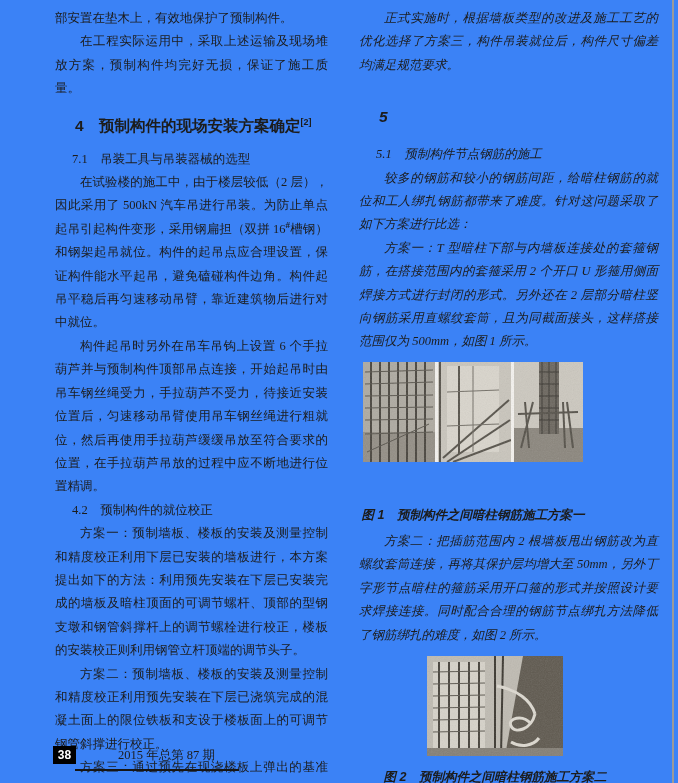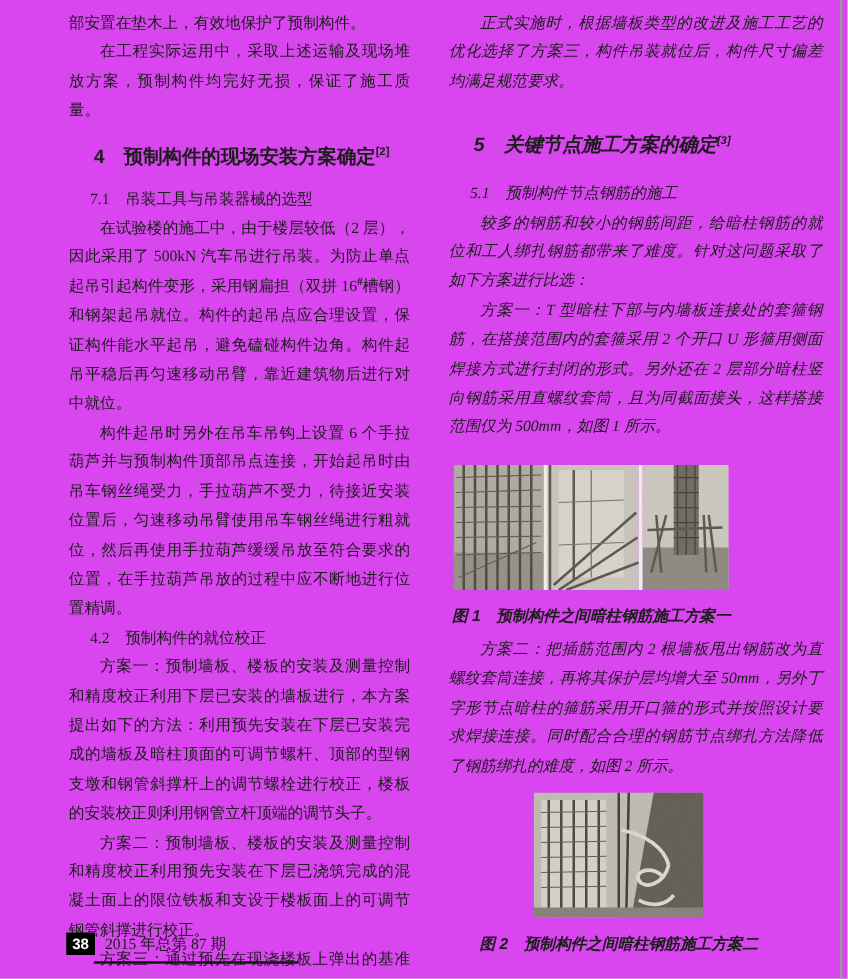--- a/index.html
+++ b/index.html
@@ -1,43 +1,43 @@
 <!DOCTYPE html>
 <html><head>
 <meta charset="utf-8">
 <style>
   html,body{margin:0;padding:0;background:#e9e9e9;}
   .page{
-    position:relative;width:678px;height:783px;background:#d946ef;
+    position:relative;width:678px;height:783px;background:#3b82f6;
     font-family:"Liberation Serif","DejaVu Serif",serif;color:#1c1c1c;
     overflow:hidden;
   }
   .right-border{position:absolute;top:0;right:4px;width:2px;height:783px;background:#9a9a9a;}
   .col{position:absolute;top:7px;font-size:12.5px;line-height:23.4px;text-align:justify;text-justify:inter-character;}
   .col-left{left:55px;width:273px;}
   .col-right{left:359px;width:299px;font-style:italic;}
   p.para{margin:0;text-indent:2em;}
   p.cont{margin:0;text-indent:0;}
   .sec-head{
     font-family:"Liberation Sans","DejaVu Sans",sans-serif;font-weight:bold;
     font-size:15.5px;line-height:26px;margin:12px 0 9px 0;display:flex;padding-left:20px;
   }
   .sec-num{flex:none;width:24px;}
   .sec-title{flex:1;text-align:left;}
   sup.ref{font-size:9px;line-height:0;vertical-align:super;font-weight:bold;}
   .sub-head{margin:5px 0 4px 0;padding-left:17px;text-indent:0;}
   .figure-block{display:flex;flex-direction:column;align-items:center;}
-  .fig1-block{width:184px;margin:18px 0 7px 22px;}
+  .fig1-block{width:184px;margin:8px 0 7px 22px;gap:32px;}
   .fig2-block{width:148px;margin:9px 0 0 62px;}
   .fig-photo{display:block;border:0;}
   .fig-caption{
     font-family:"Liberation Sans","DejaVu Sans",sans-serif;font-weight:bold;
     font-size:12.5px;white-space:nowrap;margin-top:13px;line-height:16px;
   }
-  .footer{position:absolute;left:53px;top:746px;display:flex;align-items:flex-end;font-size:12.5px;}
+  .footer{position:absolute;left:53px;top:746px;display:flex;align-items:flex-end;font-size:12.5px;gap:34px;}
   .page-num-box{
     width:23px;height:18px;background:#000;color:#fff;display:flex;align-items:center;justify-content:center;
     font-family:"Liberation Sans","DejaVu Sans",sans-serif;font-weight:bold;font-size:12px;margin-right:8px;
   }
   .footer-rule{position:absolute;left:75px;top:769px;width:164px;height:2px;background:#151515;}
 </style>
 </head>
 <body>
 
 <div class="page">
@@ -62,21 +62,20 @@
     <p class="para">方案一：预制墙板、楼板的安装及测量控制和精度校正利用下层已安装的墙板进行，本方案提出如下的方法：利用预先安装在下层已安装完成的墙板及暗柱顶面的可调节螺杆、顶部的型钢支墩和钢管斜撑杆上的调节螺栓进行校正，楼板的安装校正则利用钢管立杆顶端的调节头子。</p>
     <p class="para">方案二：预制墙板、楼板的安装及测量控制和精度校正利用预先安装在下层已浇筑完成的混凝土面上的限位铁板和支设于楼板面上的可调节钢管斜撑进行校正。</p>
     <p class="para">方案三：通过预先在现浇楼板上弹出的基准线配合下层已施工完毕的楼板外墙面及斜撑，对墙板进行双控，达到校正的目的。</p>
   </div>
 
   <div class="col col-right">
     <p class="para">正式实施时，根据墙板类型的改进及施工工艺的优化选择了方案三，构件吊装就位后，构件尺寸偏差均满足规范要求。</p>
 
     <div class="sec-head" style="margin-top:27px;margin-bottom:13px;">
       <span class="sec-num">5</span>
-      <span class="sec-title"><span>关键节点施工方案的确定</span><sup class="ref">[3]</sup></span>
     </div>
 
     <p class="cont sub-head">5.1　预制构件节点钢筋的施工</p>
 
     <p class="para">较多的钢筋和较小的钢筋间距，给暗柱钢筋的就位和工人绑扎钢筋都带来了难度。针对这问题采取了如下方案进行比选：</p>
     <p class="para">方案一：T 型暗柱下部与内墙板连接处的套箍钢筋，在搭接范围内的套箍采用 2 个开口 U 形箍用侧面焊接方式进行封闭的形式。另外还在 2 层部分暗柱竖向钢筋采用直螺纹套筒，且为同截面接头，这样搭接范围仅为 500mm，如图 1 所示。</p>
 
     <div class="figure-block fig1-block">
       <svg class="fig-photo" width="220" height="100" viewBox="0 0 220 100">
         <defs>

